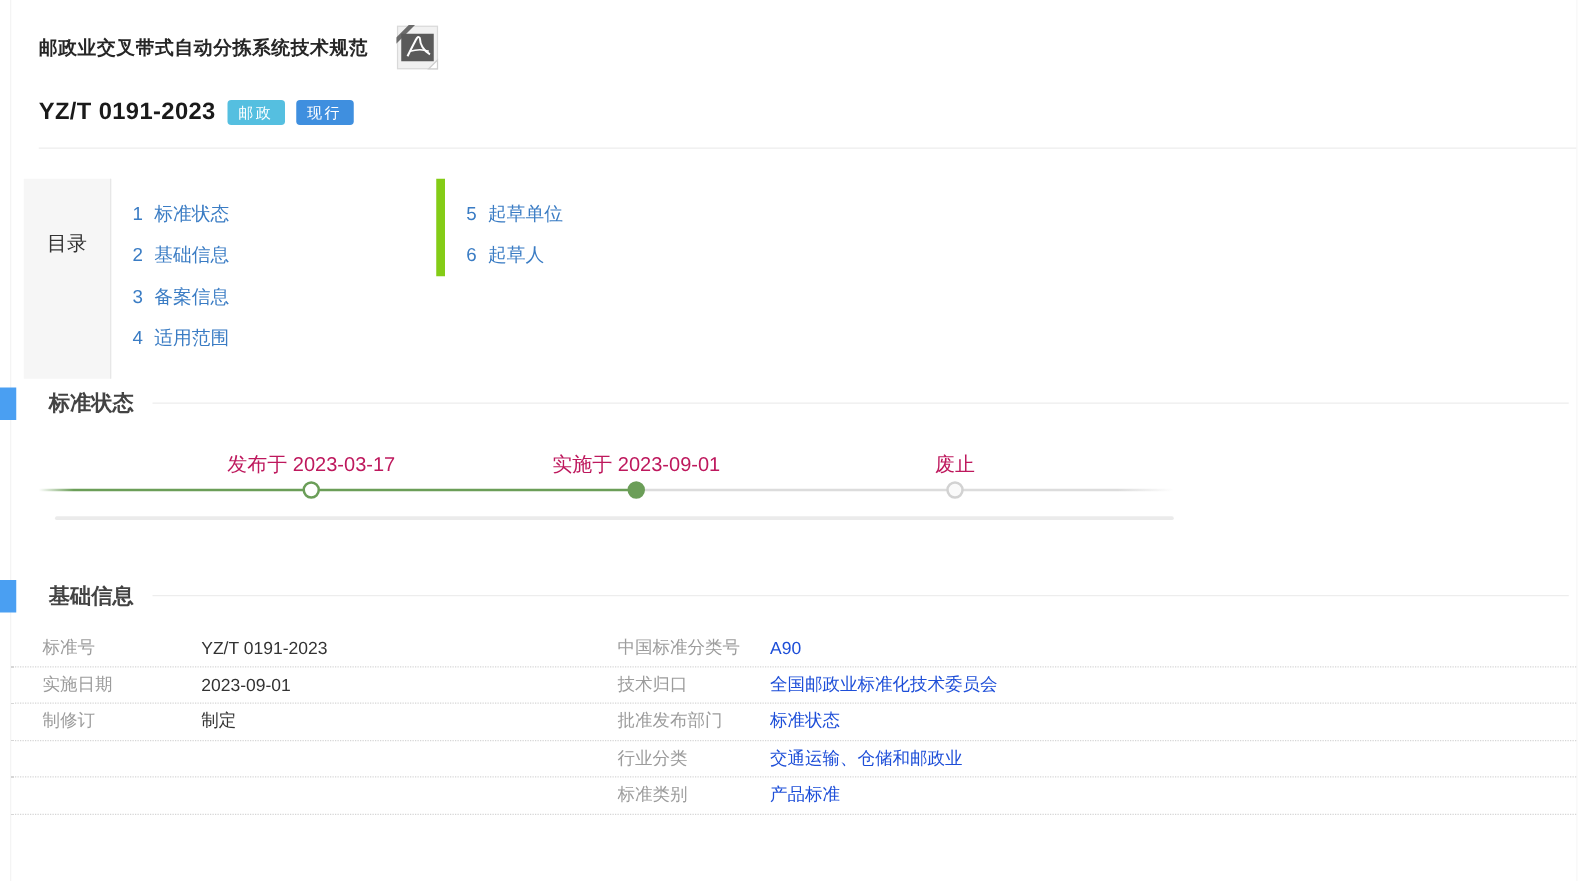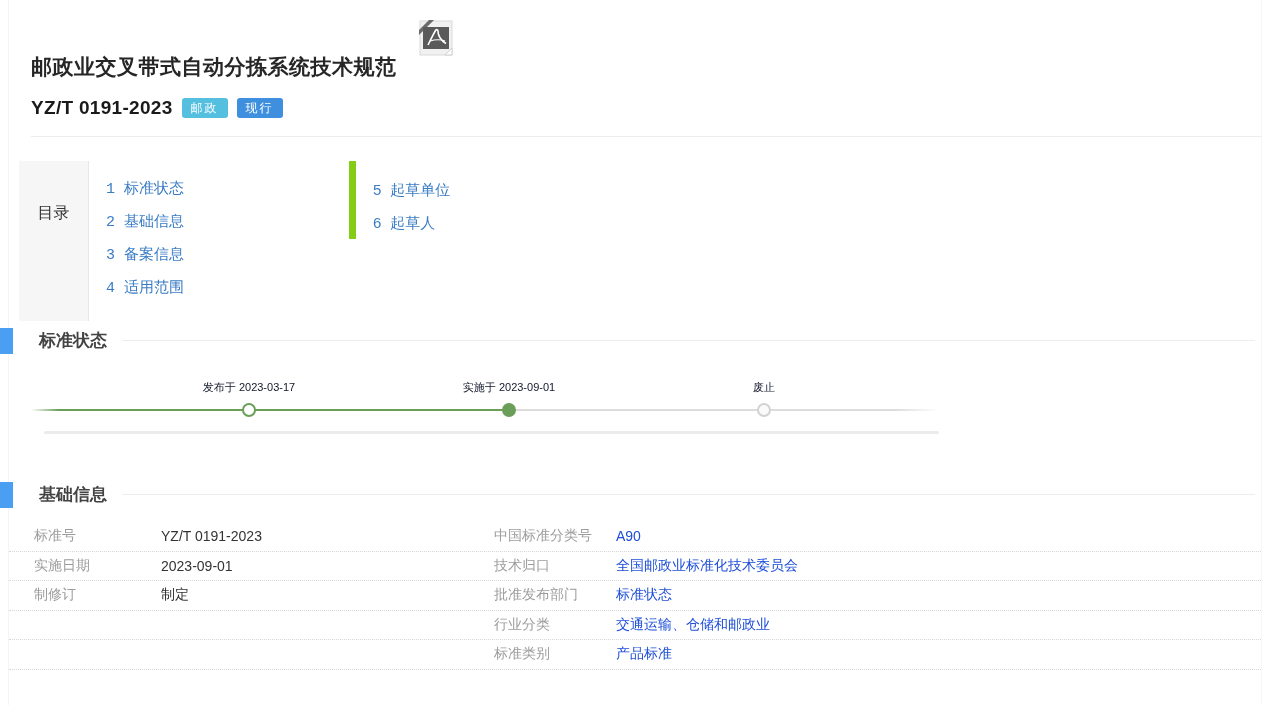--- a/index.html
+++ b/index.html
@@ -11,55 +11,55 @@
     margin-left: 8px;
     width: 1254px;
     min-height: 705px;
     border-left: 1px solid #f4f4f4;
     border-right: 1px solid #f7f7f7;
   }
 
   
   .header { padding: 26px 0 0 22px; }
   .title-row { display: flex; align-items: flex-start; gap: 22px; }
-  .doc-title { font-size: 21px; font-weight: bold; color: #262626; line-height: 26px; letter-spacing: 0.5px; margin-top: 28px; }
+  .doc-title { font-size: 15px; font-weight: bold; color: #262626; line-height: 26px; letter-spacing: 0.5px; }
   .pdf-icon { width: 34px; height: 36px; position: relative; top: -6px; cursor: pointer; }
 
   .std-row { margin-top: 17px; display: flex; align-items: center; gap: 9px; }
   .std-no { font-size: 19px; font-weight: bold; color: #1a1a1a; letter-spacing: 0.3px; }
   .badge { font-size: 12px; color: #fff; padding: 4px 9px; border-radius: 3px; line-height: 1; letter-spacing: 2px; }
   .badge.cyan { background: #55bfe0; }
   .badge.blue { background: #3f8fdf; }
 
   .header-divider { margin-top: 17px; border: 0; border-top: 1px solid #ededed; width: 100%; }
 
   
   .toc { display: flex; align-items: flex-start; margin: 24px 0 0 10px; }
   .toc-label-box {
     width: 70px; height: 160px; background: #f6f6f6; border-right: 1px solid #e7e7e7;
     text-align: center; padding-top: 42px; font-size: 16px; color: #333;
   }
   .toc-col { padding: 12px 0 0 17px; }
-  .toc-col1 { width: 260px; font-family: Liberation Mono, monospace; }
+  .toc-col1 { width: 260px; }
   .toc-col2 { border-left: 7px solid #84cc16; padding-left: 17px; }
   .toc-link { display: block; line-height: 33px; font-size: 15px; color: #3a7cc4; text-decoration: none; cursor: pointer; }
   .toc-num { margin-right: 9px; }
 
   
   .sec-header { position: relative; display: flex; align-items: center; gap: 15px; padding-left: 30px; margin-right: 6px; }
   .sec-marker { position: absolute; left: -9px; top: -1px; width: 13px; height: 26px; background: #4a9ff2; }
   .sec-title { font-size: 17px; font-weight: bold; color: #434343; white-space: nowrap; }
   .sec-line { flex: 1; height: 0; border-top: 1px solid #ededed; }
 
   .sec-status { margin-top: 8px; }
   .sec-basic  { margin-top: 30px; }
 
   
   .timeline { position: relative; height: 76px; margin-top: 25px; }
-  .tl-label { position: absolute; top: 3px; transform: translateX(-50%); font-size: 11px; color: #0f172a; white-space: nowrap; }
+  .tl-label { position: absolute; top: 3px; transform: translateX(-50%); font-size: 16px; color: #be185d; white-space: nowrap; }
   .tl-label-1 { left: 240px; }
   .tl-label-2 { left: 500px; }
   .tl-label-3 { left: 755px; }
   .tl-line-green {
     position: absolute; left: 22px; top: 32px; width: 478px; height: 2px;
     background: linear-gradient(to right, rgba(107,158,88,0) 0, #6b9e58 28px, #6b9e58 100%);
   }
   .tl-line-gray {
     position: absolute; left: 500px; top: 32px; width: 430px; height: 2px;
     background: linear-gradient(to right, #dcdcdc 0, #dcdcdc 385px, rgba(220,220,220,0) 100%);

